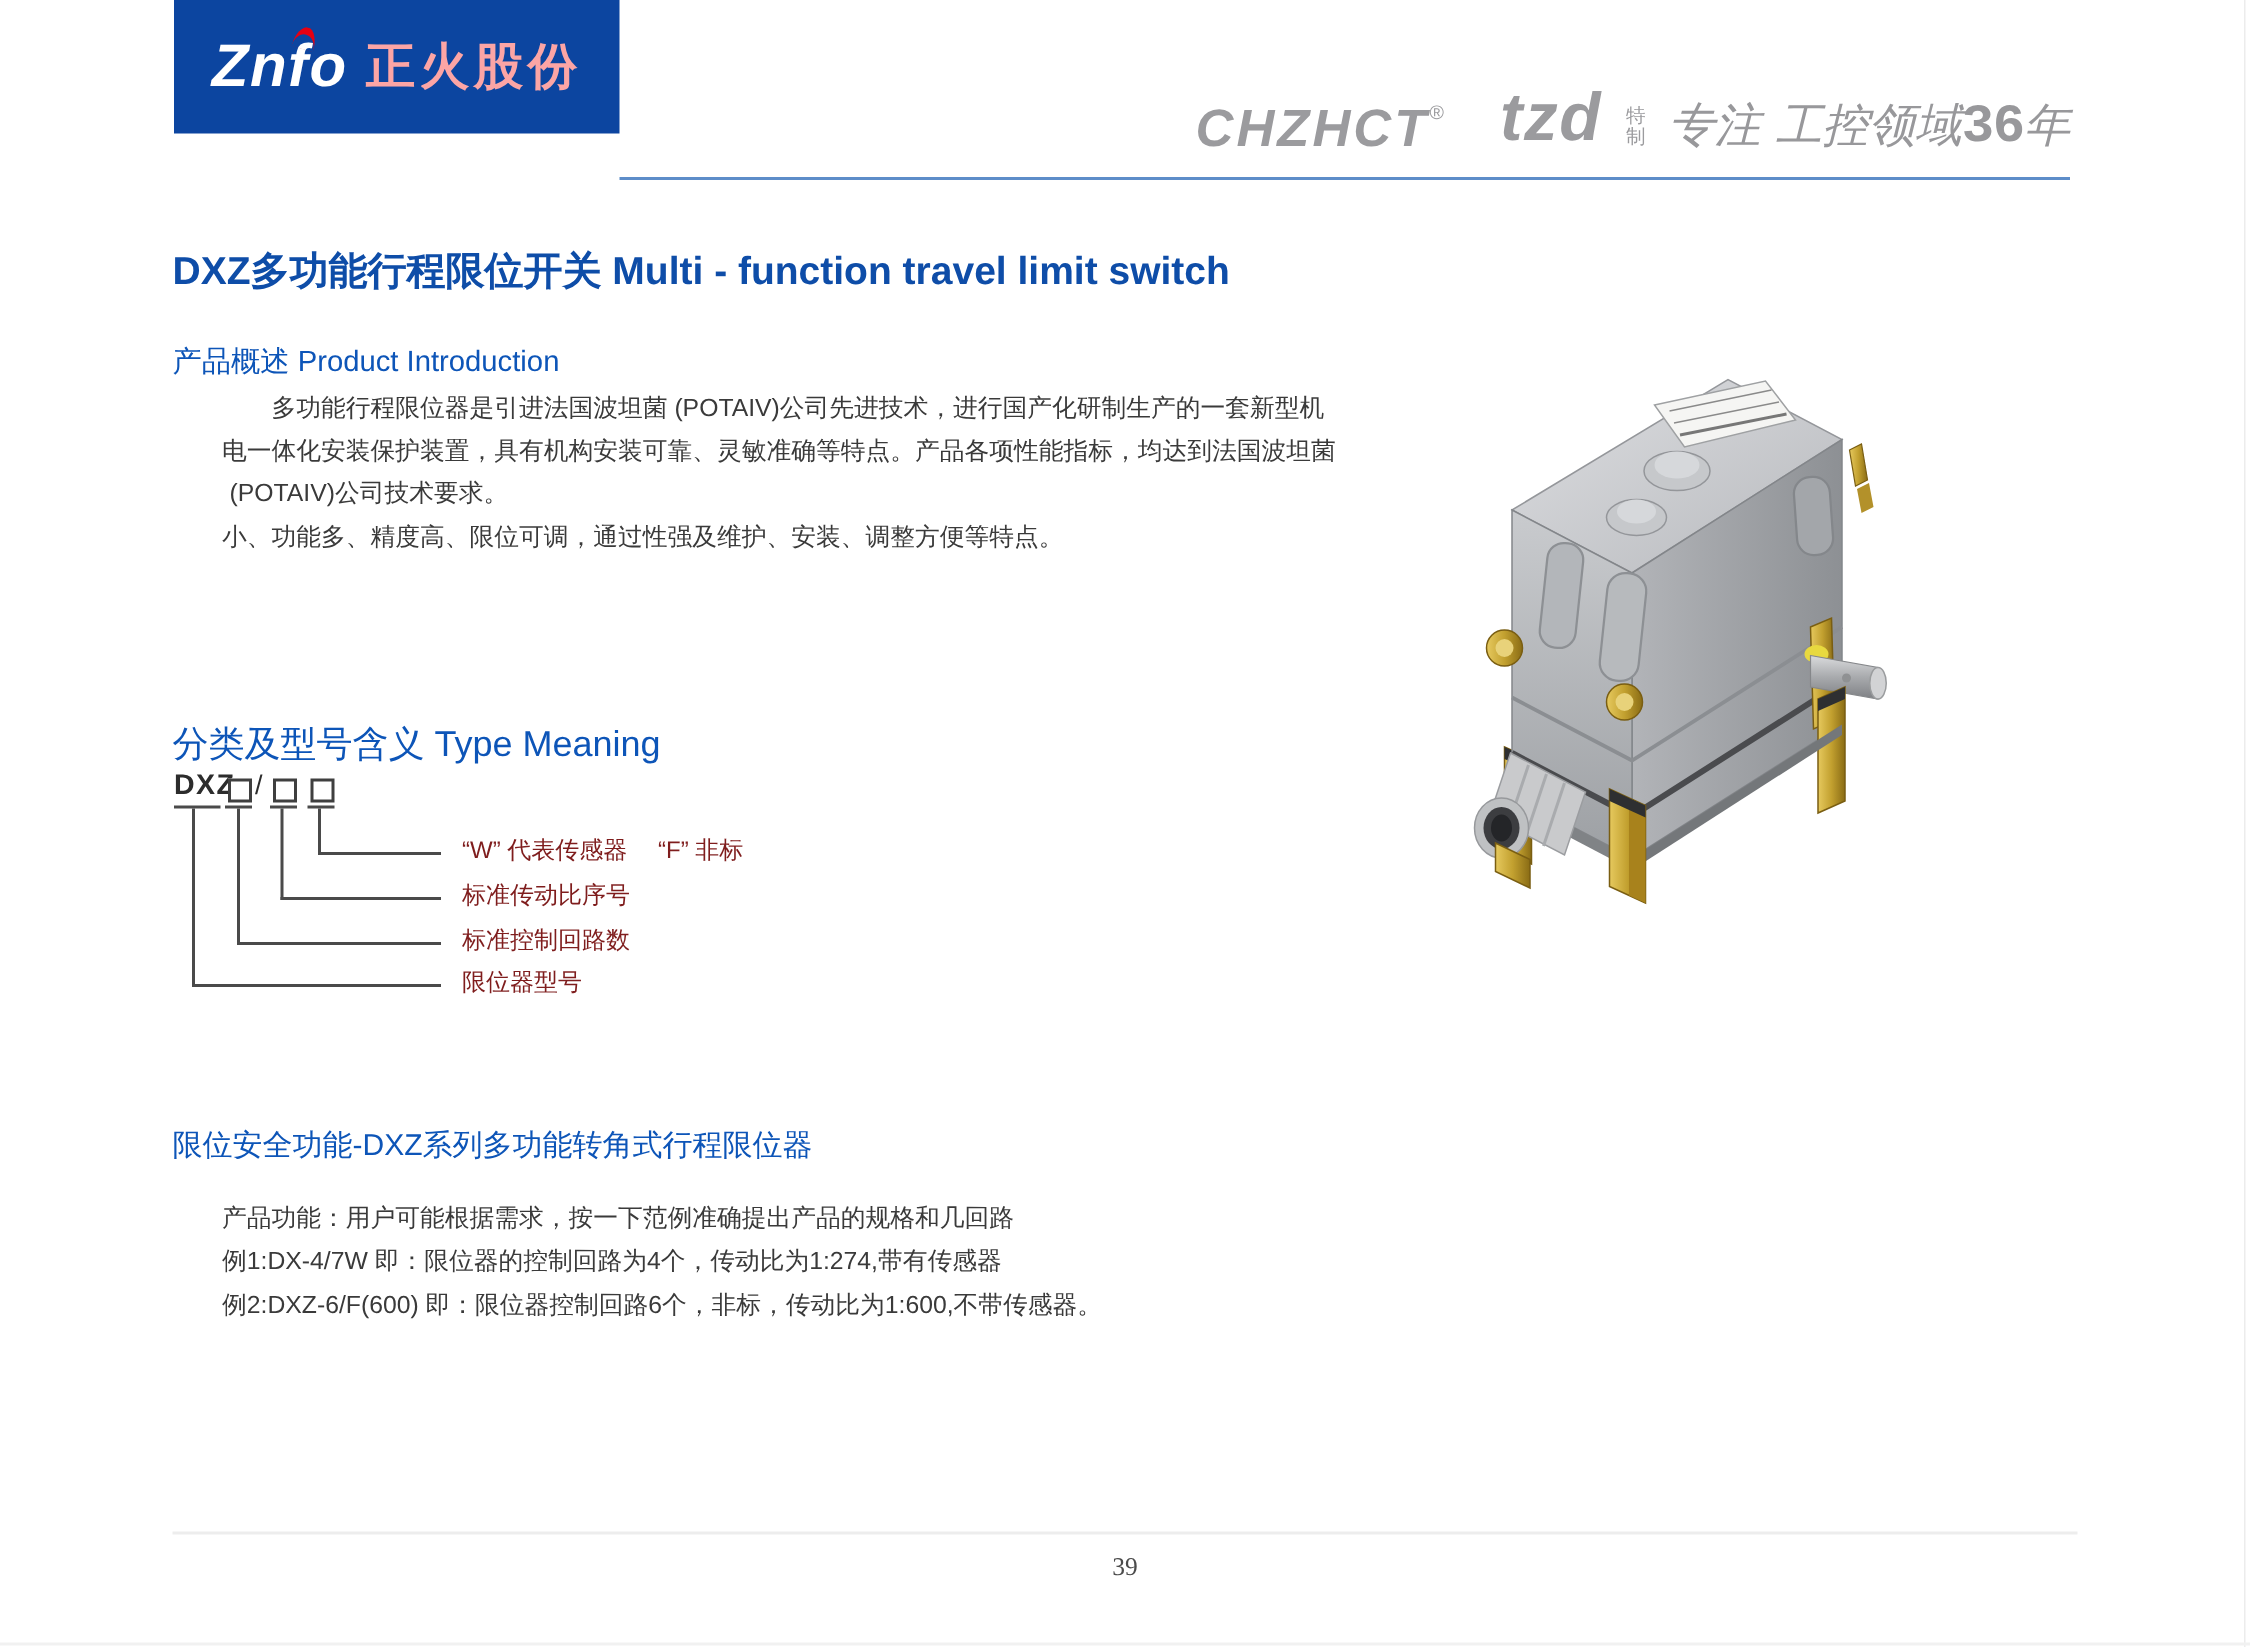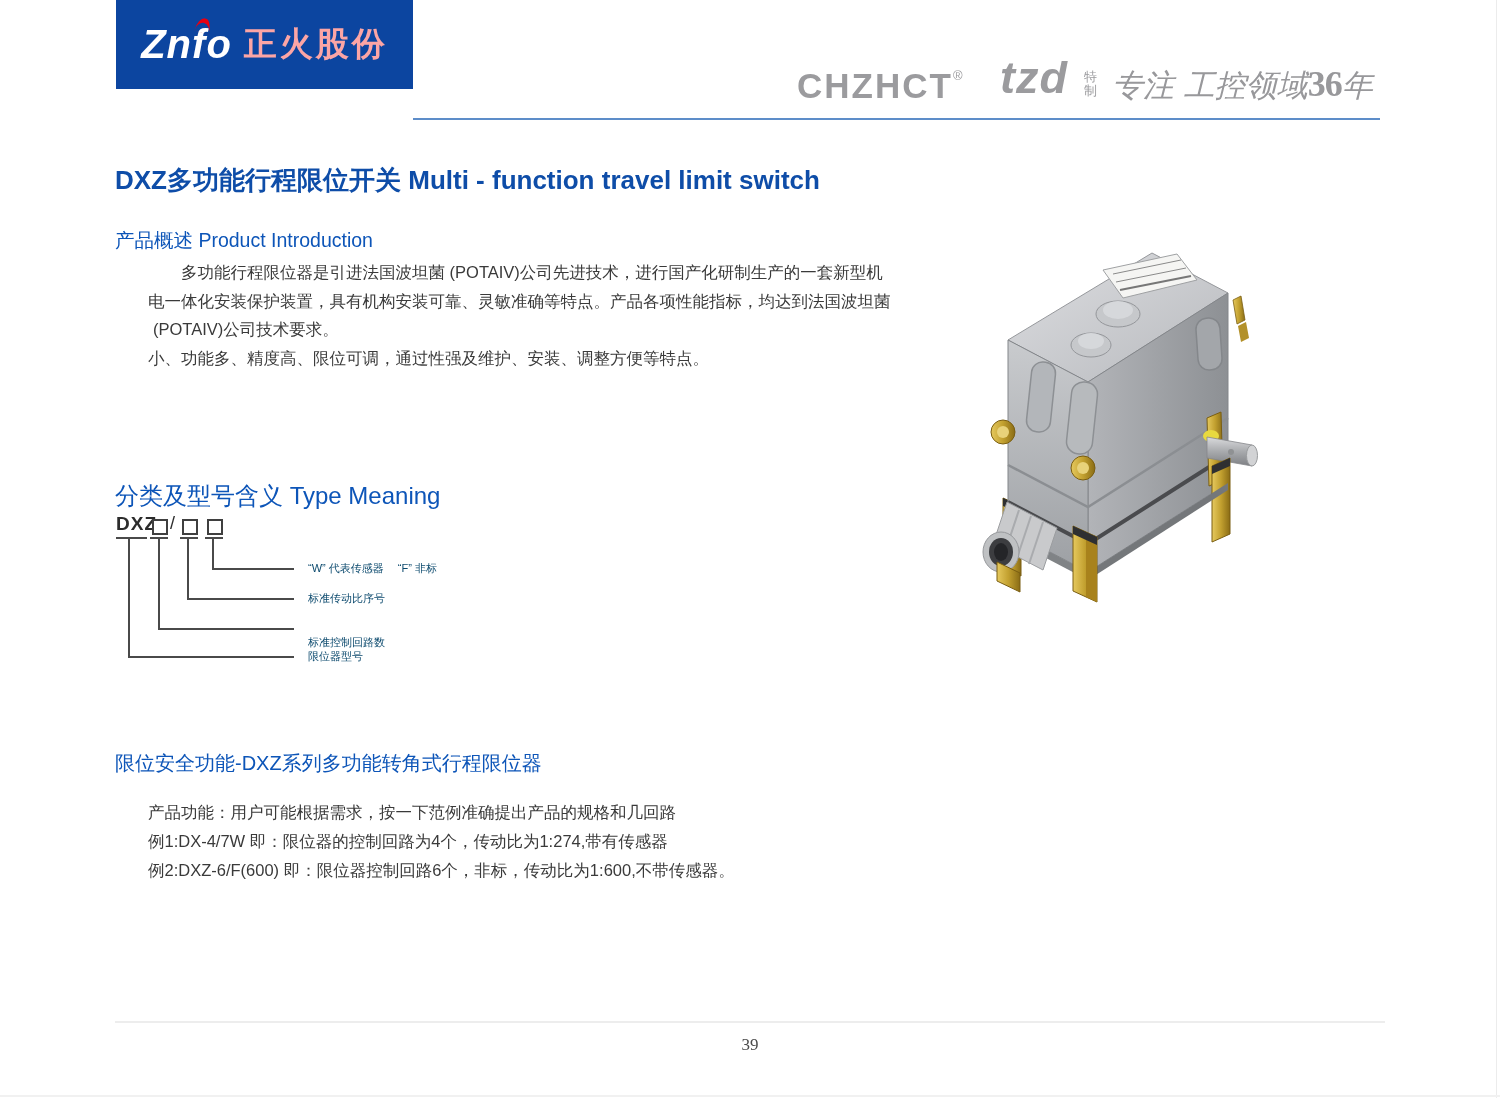--- a/index.html
+++ b/index.html
@@ -10,29 +10,29 @@
   .logo-block{position:absolute;left:116px;top:0;width:297px;height:89px;background:#0c45a0;
               display:flex;align-items:center;justify-content:center;gap:12px;}
   .logo-latin{position:relative;font-style:italic;font-weight:bold;font-size:40px;color:#ffffff;
               font-family:"Liberation Sans",sans-serif;letter-spacing:1px;}
   .logo-accent{position:absolute;top:-4px;left:61%;width:15px;height:10px;border-top:5px solid #e60012;
                border-radius:50% 50% 0 0 / 100% 100% 0 0;transform:rotate(16deg);}
   .logo-cjk{font-weight:bold;font-size:33px;color:#fca5a5;letter-spacing:3px;}
   .header-line{position:absolute;left:413px;top:118px;width:967px;height:2px;background:#5d8dc9;}
 
   .brand1{position:absolute;left:797px;top:66px;font-size:35px;font-weight:bold;color:#9b9b9e;
-          letter-spacing:2px;}
+          letter-spacing:2px;font-style:italic;}
   .brand1 sup{font-size:13px;font-weight:normal;vertical-align:18px;letter-spacing:0;}
   .brand2{position:absolute;left:1000px;top:52px;font-size:45px;font-weight:bold;font-style:italic;
           color:#9b9b9e;letter-spacing:1px;}
   .brand2-tag{position:absolute;left:1084px;top:70px;font-size:13px;line-height:14px;color:#9b9b9e;
               display:flex;flex-direction:column;}
   .tagline{position:absolute;left:1112px;top:63px;color:#98989b;white-space:nowrap;
            font-family:"DejaVu Serif","Liberation Serif",serif;font-style:italic;font-size:31px;}
-  .tagline .num{font-family:Liberation Serif, serif;font-style:normal;font-weight:bold;
+  .tagline .num{font-family:Liberation Mono, monospace;font-style:normal;font-weight:bold;
                 font-size:36px;letter-spacing:-1px;}
 
   
   .doc-title{position:absolute;left:115px;top:163px;font-size:26px;font-weight:600;color:#0e4da8;
              white-space:nowrap;}
   .sec-heading{position:absolute;left:115px;color:#0d55b8;font-size:19.5px;font-weight:500;
                white-space:nowrap;}
   #intro-heading{top:227px;}
   #type-heading{top:480px;font-size:24px;}
   #safety-heading{top:750px;font-size:20px;}
@@ -44,21 +44,21 @@
   .indent{text-indent:33px;}
   .tiny-indent{text-indent:5px;}
 
   
   .dxz{position:absolute;left:116px;top:513px;font-size:19px;font-weight:600;color:#2c2c2c;
        letter-spacing:1px;}
   .dxz-slash{position:absolute;left:170px;top:513px;font-size:18px;color:#2c2c2c;}
   .dbox{position:absolute;top:519px;width:12px;height:12px;border:2px solid #3f3f3f;background:#fff;}
   #dbox1{left:152px;} #dbox2{left:182px;} #dbox3{left:207px;}
   .dline{position:absolute;background:#4a4a4a;}
-  .diag-label{position:absolute;left:308px;font-size:11px;color:#0c4a6e;white-space:nowrap;
+  .diag-label{position:absolute;left:308px;font-size:16px;color:#7f1d1d;white-space:nowrap;
               line-height:20px;}
 
   
   .footer-divider{position:absolute;left:115px;top:1021px;width:1270px;height:2px;background:#ededed;}
   .page-number{position:absolute;left:115px;top:1035px;width:1270px;text-align:center;font-size:17px;
                color:#4b4b4b;font-family:"Liberation Serif","DejaVu Serif",serif;}
   .edge-right{position:absolute;left:1496px;top:0;width:1px;height:1098px;background:#ececec;}
   .edge-bottom{position:absolute;left:0;top:1095px;width:1500px;height:2px;background:#f1f1f1;}
 
   
@@ -114,21 +114,21 @@
   <div class="dline" style="left:187px;top:539px;width:2px;height:61px;"></div>
   <div class="dline" style="left:212px;top:539px;width:2px;height:31px;"></div>
 
   <div class="dline" style="left:212px;top:568px;width:82px;height:2px;"></div>
   <div class="dline" style="left:187px;top:598px;width:107px;height:2px;"></div>
   <div class="dline" style="left:158px;top:628px;width:136px;height:2px;"></div>
   <div class="dline" style="left:128px;top:656px;width:166px;height:2px;"></div>
 
   <div class="diag-label" style="top:558px;">“W” 代表传感器　 “F” 非标</div>
   <div class="diag-label" style="top:588px;">标准传动比序号</div>
-  <div class="diag-label" style="top:618px;margin-top:14px;">标准控制回路数</div>
+  <div class="diag-label" style="top:618px;">标准控制回路数</div>
   <div class="diag-label" style="top:646px;">限位器型号</div>
 
   <div class="sec-heading" id="safety-heading">限位安全功能-DXZ系列多功能转角式行程限位器</div>
   <div class="body-lines" id="safety-lines">
     <div>产品功能：用户可能根据需求，按一下范例准确提出产品的规格和几回路</div>
     <div>例1:DX-4/7W 即：限位器的控制回路为4个，传动比为1:274,带有传感器</div>
     <div>例2:DXZ-6/F(600) 即：限位器控制回路6个，非标，传动比为1:600,不带传感器。</div>
   </div>
 
   <div class="photo">

